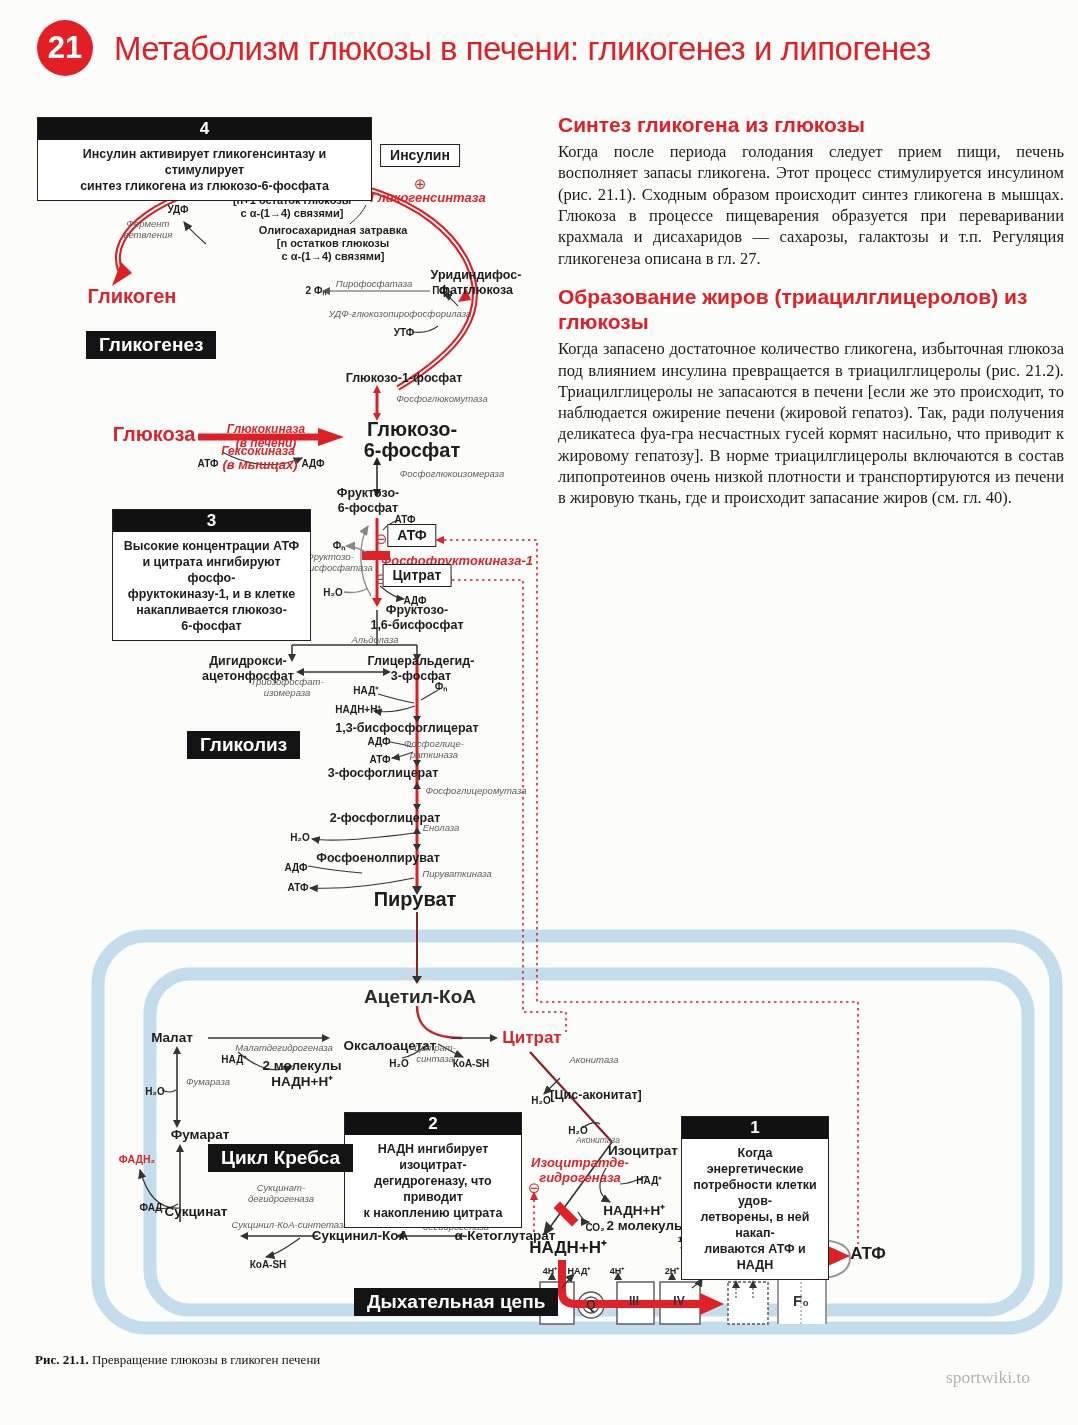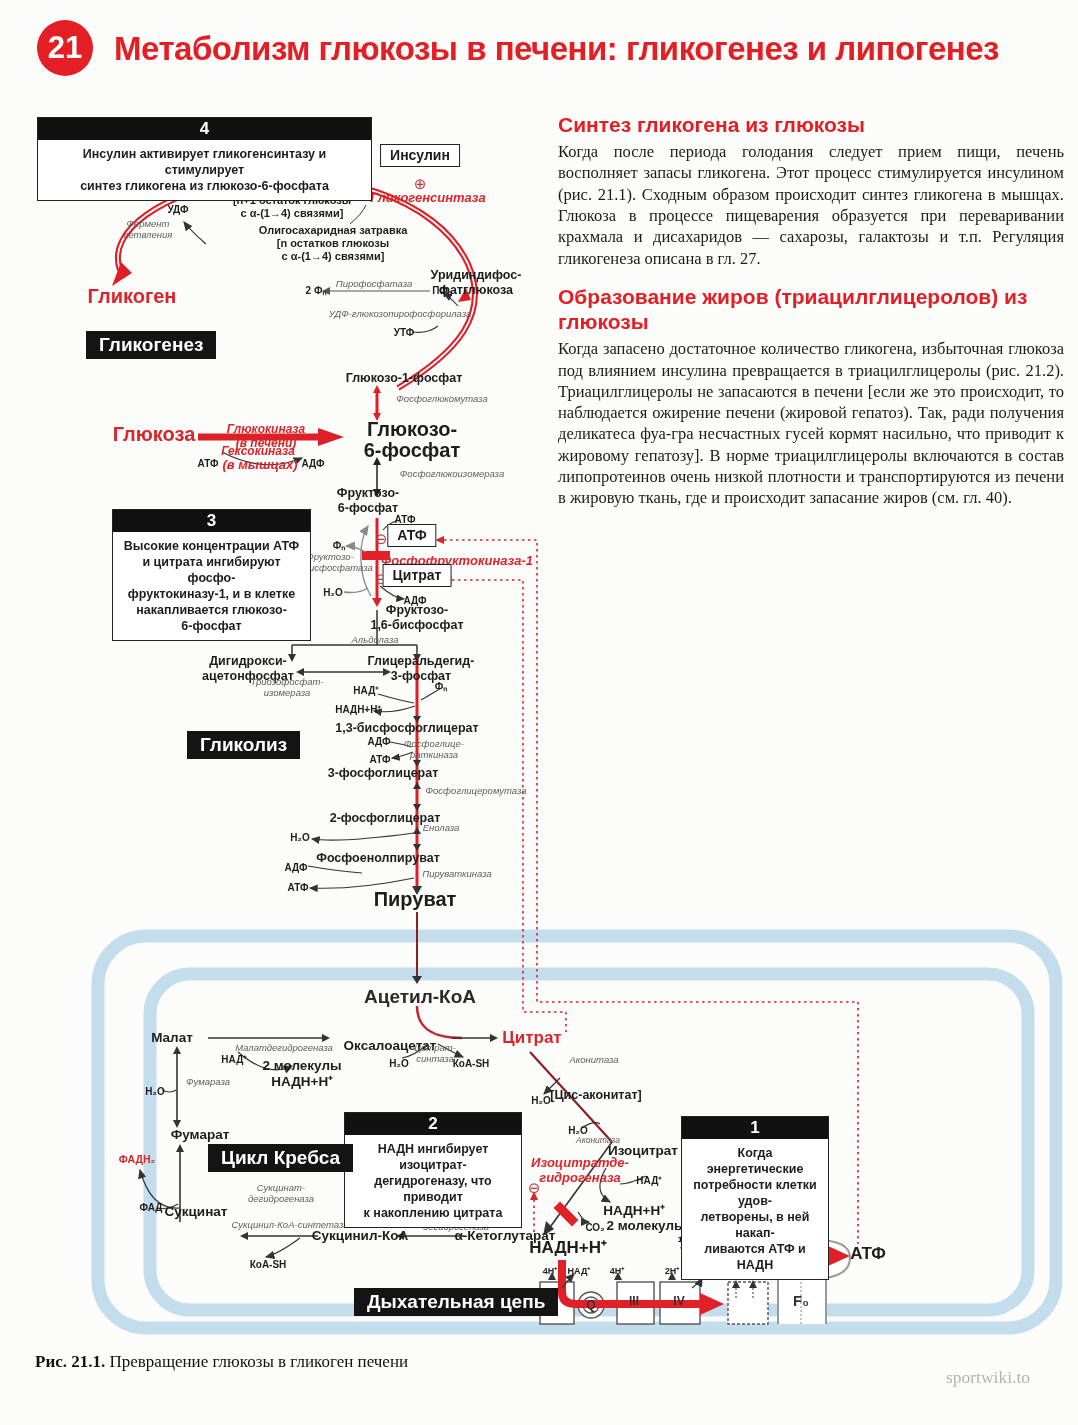--- a/index.html
+++ b/index.html
@@ -2,21 +2,21 @@
 <html lang="ru"><head>
 <meta charset="utf-8">
 <style>
   html,body{margin:0;padding:0;}
   body{width:1078px;height:1425px;position:relative;background:#fcfcfa;overflow:hidden;
        font-family:"Liberation Sans",sans-serif;color:#1d1d1d;}
   
   .chapter-badge{position:absolute;left:37px;top:20px;width:56px;height:56px;border-radius:50%;
        background:#e31e25;color:#fff;font-weight:bold;font-size:31px;display:flex;
        align-items:center;justify-content:center;}
-  .page-title{position:absolute;left:114px;top:30px;font-weight:bold;font-size:33px;
+  .page-title{position:absolute;left:114px;top:30px;font-weight:normal;font-size:33px;
        color:#e31e25;letter-spacing:-0.5px;text-align:center;}
   
   .article{position:absolute;left:558px;top:112px;width:506px;}
   .article h2{color:#e31e25;font-size:21px;line-height:1.2;margin:0 0 4px 0;font-weight:bold;}
   .article h2.second{margin-top:15px;}
   .article p{font-family:"Liberation Serif",serif;font-size:16.5px;line-height:1.29;
        text-align:justify;margin:0 0 6px 0;color:#1b1b1b;}
   
   #diagram{position:absolute;left:0;top:0;width:1078px;height:1425px;}
   #arrows{position:absolute;left:0;top:0;z-index:1;}
@@ -49,21 +49,21 @@
   .note{position:absolute;border:1.8px solid #222;background:#fff;z-index:4;}
   .note-num{background:#111;color:#fff;font-weight:bold;font-size:17px;text-align:center;
        padding:1px 0;}
   .note-body{font-weight:bold;font-size:12.5px;text-align:center;padding:6px 7px;
        line-height:1.28;white-space:pre-line;}
   
   .tag{position:absolute;background:#141414;color:#fff;font-weight:bold;font-size:19px;
        padding:3px 13px;z-index:4;white-space:nowrap;}
   
   .caption{position:absolute;left:35px;top:1352px;font-family:"Liberation Serif",serif;
-       font-size:17px;color:#111;}
+       font-size:13px;color:#111;}
   .caption b{font-weight:bold;}
   .source{position:absolute;right:48px;top:1366px;text-align:right;color:#b3b3b3;
        font-family:"Liberation Serif",serif;font-size:17.5px;line-height:1.35;z-index:5;}
 </style>
 </head>
 <body>
 
 <div class="chapter-badge">21</div>
 <div class="page-title">Метаболизм глюкозы в печени: гликогенез и липогенез</div>
 

